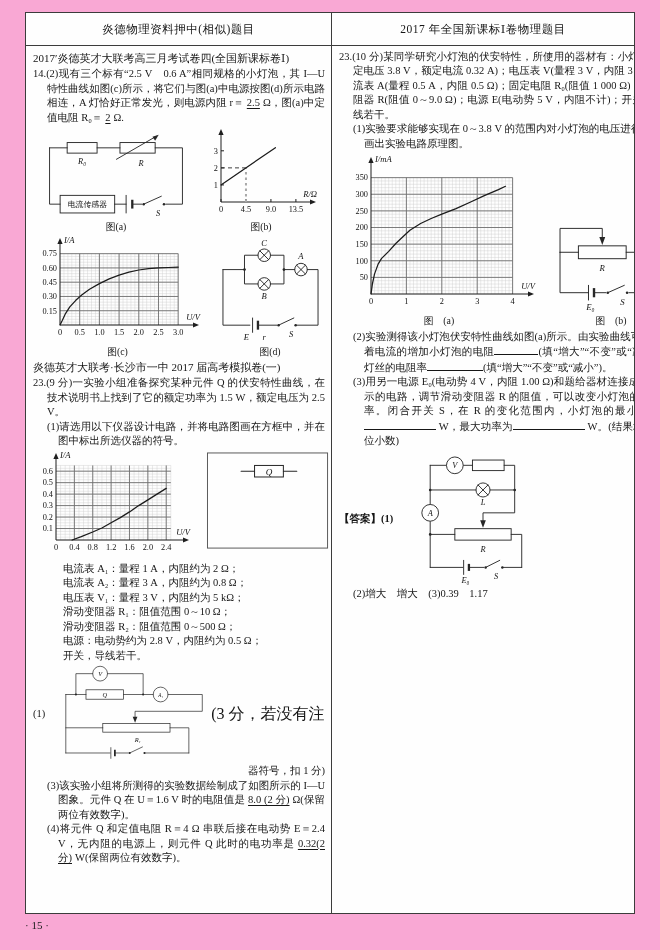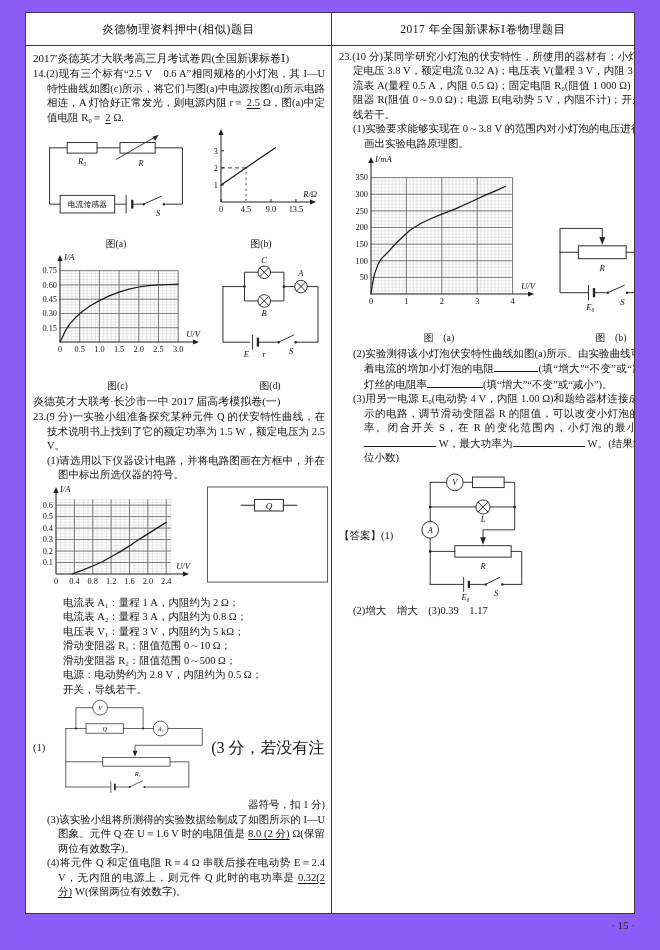--- a/index.html
+++ b/index.html
@@ -1,46 +1,46 @@
 <!DOCTYPE html>
 <html><head>
 <meta charset="utf-8">
 <style>
   *{margin:0;padding:0;box-sizing:border-box}
   html,body{width:660px;height:950px;overflow:hidden}
   body{background:#f4f4f1;font-family:"Liberation Serif","DejaVu Serif",serif;color:#161616}
-  .page{position:absolute;left:0;top:0;width:660px;height:950px;background:#8b5cf6}
+  .page{position:absolute;left:0;top:0;width:660px;height:950px;background:#f9a8d4}
   .frame{position:absolute;left:25px;top:12px;width:610px;height:902px;border:1.3px solid #3c3c3c;display:flex;flex-direction:column;background:#fefefe}
   .header-row{display:flex;flex:0 0 33px;border-bottom:1px solid #3c3c3c}
   .header-cell{display:flex;align-items:center;justify-content:center;font-size:11.5px;letter-spacing:.5px}
   .h-left{width:306px;flex:none;border-right:1px solid #3c3c3c}
   .h-right{flex:1}
   .body-row{flex:1;display:flex;overflow:hidden}
   .col{font-size:10.5px;line-height:1.38;padding:4px 6px 2px 7px;text-align:justify}
   .col.left{width:306px;flex:none;border-right:1px solid #3c3c3c}
   .col.right{flex:1}
   .sec-title{font-weight:normal;font-size:11px;margin:1px 0 1px;text-align:left}
   .q{padding-left:14px;text-indent:-14px}
   .sub{padding-left:25px;text-indent:-11px}
   .inst{padding-left:30px;text-align:left}
   .ans{text-decoration:underline;text-underline-offset:2px;padding:0 3px}
   .blank{display:inline-block;border-bottom:1px solid #161616;height:11px;vertical-align:baseline}
   .b44{width:44px}.b56{width:56px}.b72{width:72px}
   .figrow{display:flex;align-items:flex-end;justify-content:center;gap:10px;margin:3px 0 2px}
   .figrow.top{align-items:flex-start}
   figure{display:flex;flex-direction:column;align-items:center}
-  figcaption{font-size:9.8px;margin-top:17px;text-align:left}
+  figcaption{font-size:9.8px;margin-top:0;text-align:left}
   .ansrow{display:flex;align-items:center;gap:4px;margin:1px 0 0}
   .ansrow .lbl{flex:none}
   .ansrow .note{flex:1;min-width:0;white-space:nowrap;font-size:16px;overflow:hidden}
   .note2{padding-left:40px;text-align:right}
   .ansline{padding-left:14px;text-align:left;margin-top:2px}
   .answer-row-r{display:flex;align-items:center;gap:2px;margin-top:4px}
-  .answer-row-r .lbl{flex:none;font-weight:normal}
-  .footer{position:absolute;left:25px;top:919px;width:610px;text-align:right;font-size:11px;color:#222}
+  .answer-row-r .lbl{flex:none;font-weight:bold}
+  .footer{position:absolute;left:25px;top:919px;width:610px;text-align:left;font-size:11px;color:#222}
   svg{display:block;font-family:"Liberation Serif","DejaVu Serif",serif}
   .cw{fill:none;stroke:#262626;stroke-width:1.05;stroke-linecap:round}
   .comp{fill:none;stroke:#262626;stroke-width:1.05}
   .thick{stroke:#262626;stroke-width:2.6}
   .dot{fill:#262626;stroke:none}
   .sym{font-size:9.5px;font-style:italic;fill:#111}
   .syms{font-size:7.6px;font-style:italic;fill:#111}
   .symcn{font-size:9px;fill:#111}
   .arrowhead{fill:#262626;stroke:none}
   .boxframe{fill:none;stroke:#555;stroke-width:1}

